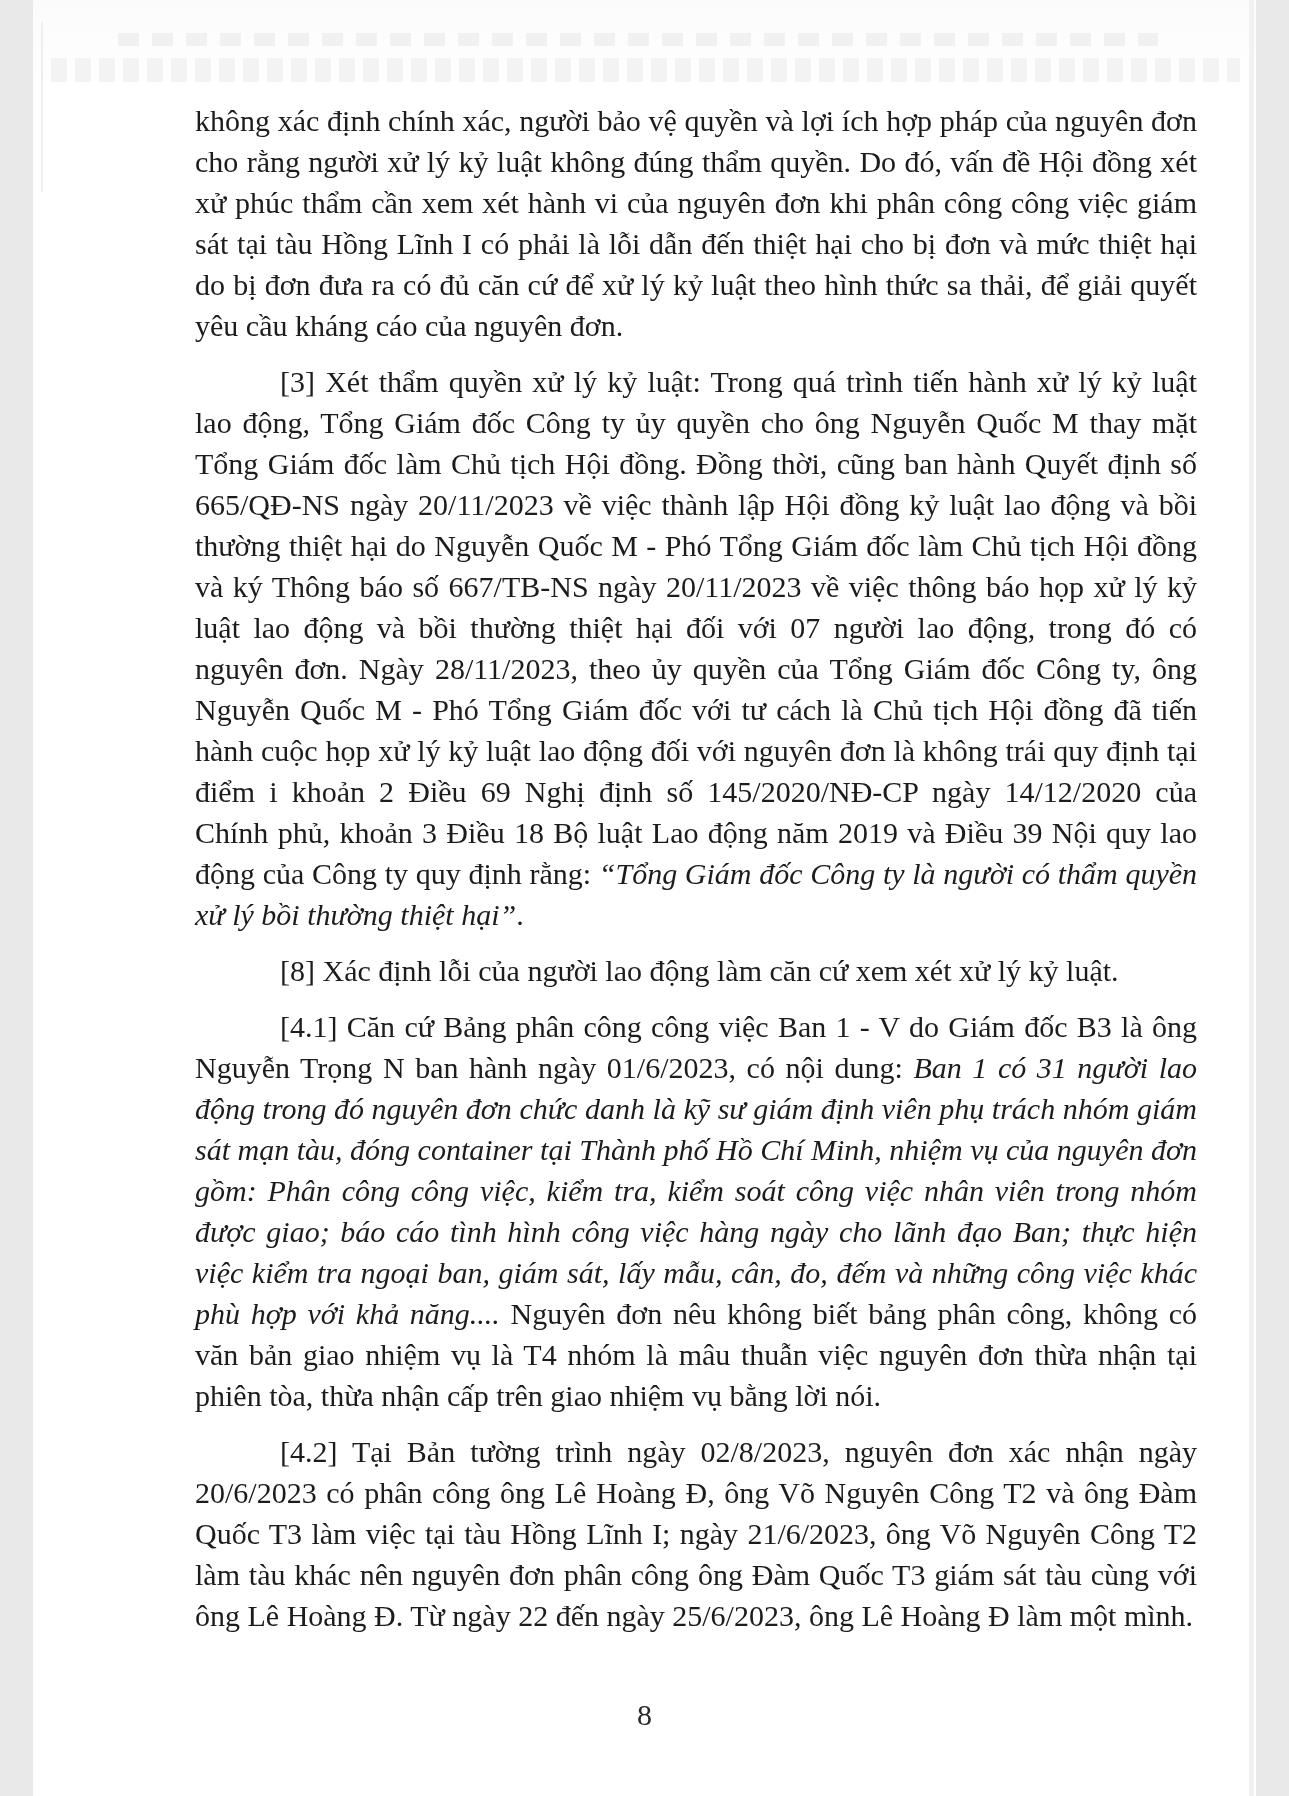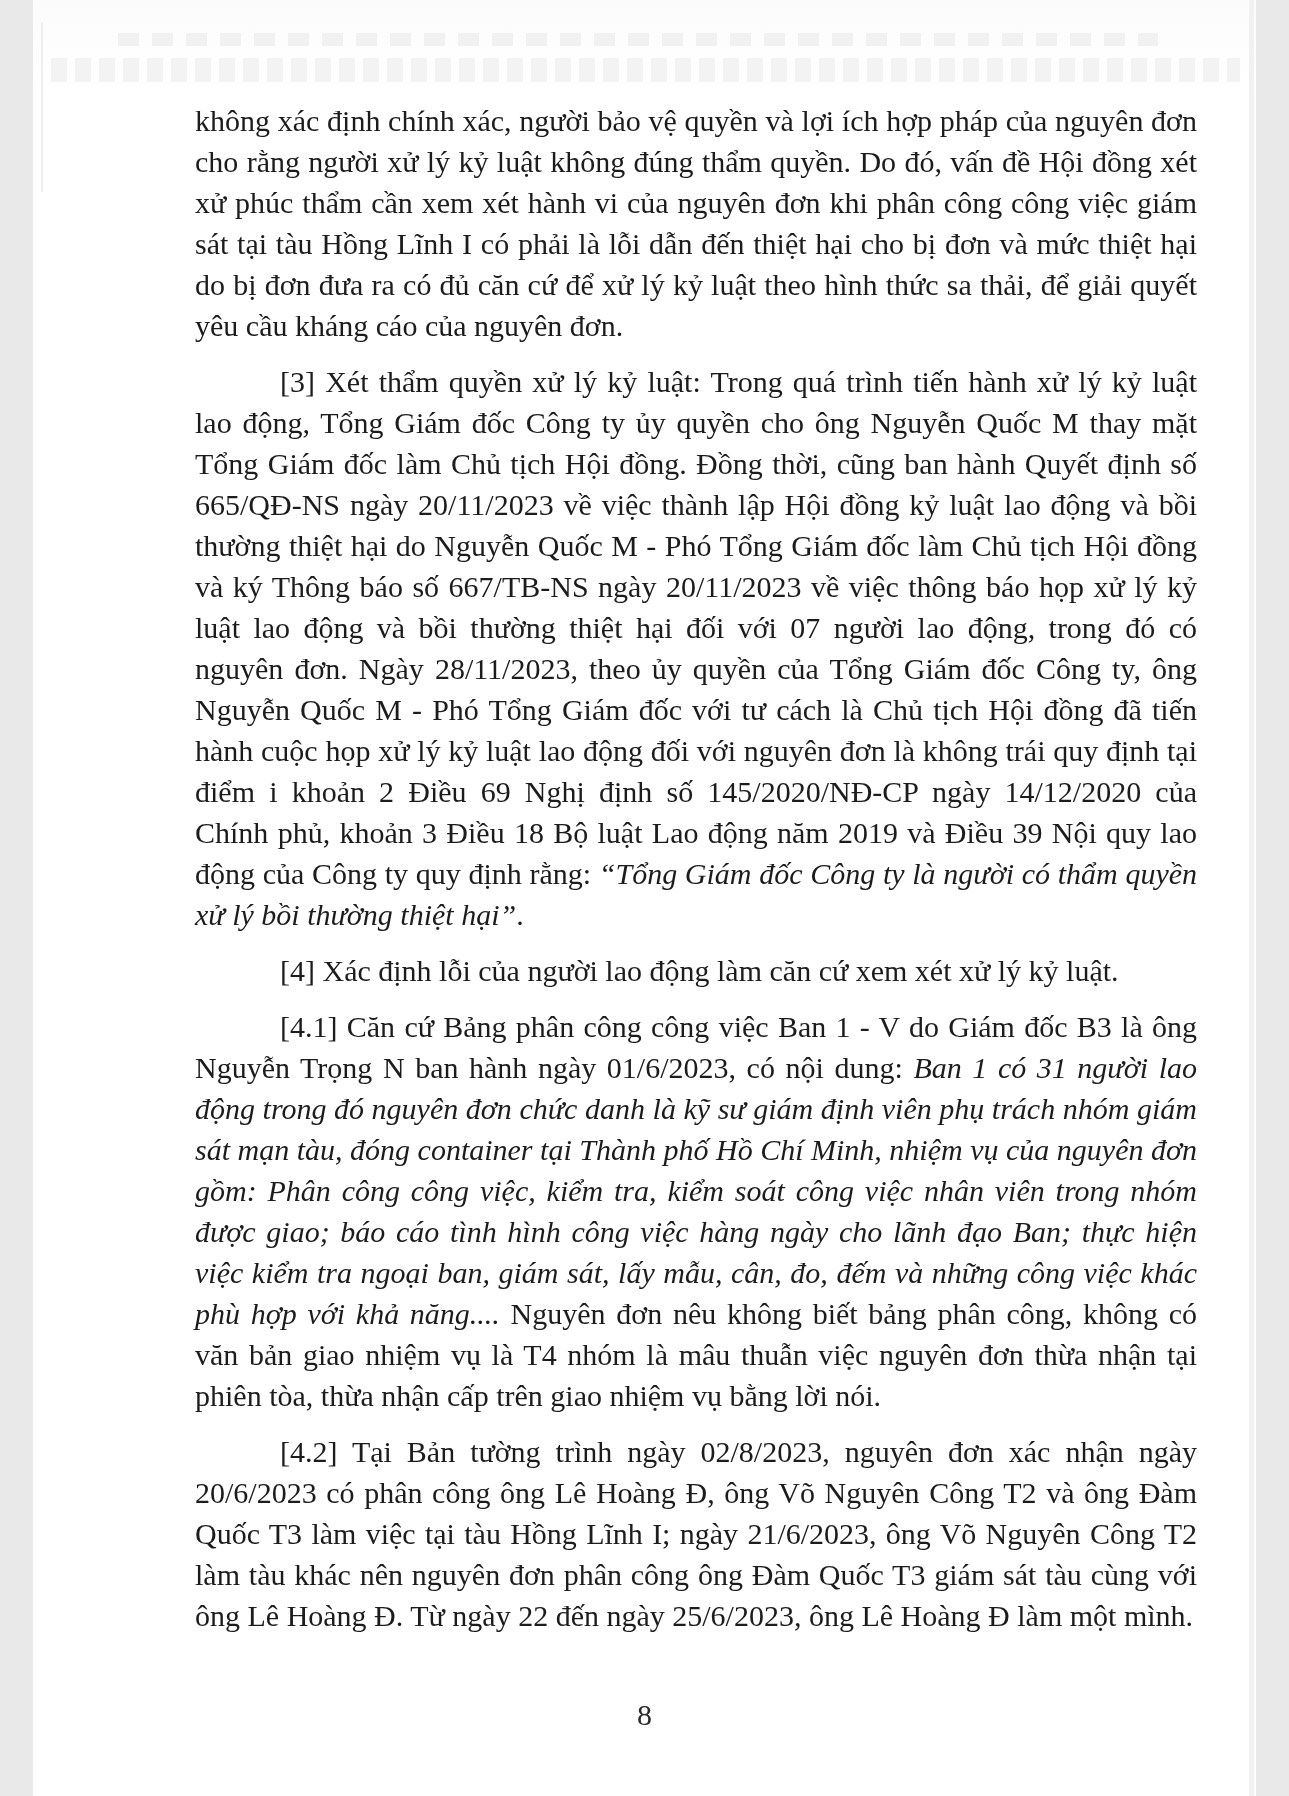--- a/index.html
+++ b/index.html
@@ -81,20 +81,20 @@
     <div class="lh-row-squares"></div>
     <div class="lh-row-comb"></div>
   </div>
 
   <div class="scan-edge-left"></div>
   <div class="scan-edge-right"></div>
 
   <div class="content">
       <p class="para"><span>không xác định chính xác, người bảo vệ quyền và lợi ích hợp pháp của nguyên đơn cho rằng người xử lý kỷ luật không đúng thẩm quyền. Do đó, vấn đề Hội đồng xét xử phúc thẩm cần xem xét hành vi của nguyên đơn khi phân công công việc giám sát tại tàu Hồng Lĩnh I có phải là lỗi dẫn đến thiệt hại cho bị đơn và mức thiệt hại do bị đơn đưa ra có đủ căn cứ để xử lý kỷ luật theo hình thức sa thải, để giải quyết yêu cầu kháng cáo của nguyên đơn.</span></p>
       <p class="para indent"><span>[3] Xét thẩm quyền xử lý kỷ luật: Trong quá trình tiến hành xử lý kỷ luật lao động, Tổng Giám đốc Công ty ủy quyền cho ông Nguyễn Quốc M thay mặt Tổng Giám đốc làm Chủ tịch Hội đồng. Đồng thời, cũng ban hành Quyết định số 665/QĐ-NS ngày 20/11/2023 về việc thành lập Hội đồng kỷ luật lao động và bồi thường thiệt hại do Nguyễn Quốc M - Phó Tổng Giám đốc làm Chủ tịch Hội đồng và ký Thông báo số 667/TB-NS ngày 20/11/2023 về việc thông báo họp xử lý kỷ luật lao động và bồi thường thiệt hại đối với 07 người lao động, trong đó có nguyên đơn. Ngày 28/11/2023, theo ủy quyền của Tổng Giám đốc Công ty, ông Nguyễn Quốc M - Phó Tổng Giám đốc với tư cách là Chủ tịch Hội đồng đã tiến hành cuộc họp xử lý kỷ luật lao động đối với nguyên đơn là không trái quy định tại điểm i khoản 2 Điều 69 Nghị định số 145/2020/NĐ-CP ngày 14/12/2020 của Chính phủ, khoản 3 Điều 18 Bộ luật Lao động năm 2019 và Điều 39 Nội quy lao động của Công ty quy định rằng: </span><span class="italic">“Tổng Giám đốc Công ty là người có thẩm quyền xử lý bồi thường thiệt hại”</span><span>.</span></p>
-      <p class="para indent"><span>[4] Xác định lỗi của người lao động làm căn cứ xem xét xử lý kỷ luật.</span></p>
+      <p class="para indent"><span>[8] Xác định lỗi của người lao động làm căn cứ xem xét xử lý kỷ luật.</span></p>
       <p class="para indent"><span>[4.1] Căn cứ Bảng phân công công việc Ban 1 - V do Giám đốc B3 là ông Nguyễn Trọng N ban hành ngày 01/6/2023, có nội dung: </span><span class="italic">Ban 1 có 31 người lao động trong đó nguyên đơn chức danh là kỹ sư giám định viên phụ trách nhóm giám sát mạn tàu, đóng container tại Thành phố Hồ Chí Minh, nhiệm vụ của nguyên đơn gồm: Phân công công việc, kiểm tra, kiểm soát công việc nhân viên trong nhóm được giao; báo cáo tình hình công việc hàng ngày cho lãnh đạo Ban; thực hiện việc kiểm tra ngoại ban, giám sát, lấy mẫu, cân, đo, đếm và những công việc khác phù hợp với khả năng....</span><span> Nguyên đơn nêu không biết bảng phân công, không có văn bản giao nhiệm vụ là T4 nhóm là mâu thuẫn việc nguyên đơn thừa nhận tại phiên tòa, thừa nhận cấp trên giao nhiệm vụ bằng lời nói.</span></p>
       <p class="para indent"><span>[4.2] Tại Bản tường trình ngày 02/8/2023, nguyên đơn xác nhận ngày 20/6/2023 có phân công ông Lê Hoàng Đ, ông Võ Nguyên Công T2 và ông Đàm Quốc T3 làm việc tại tàu Hồng Lĩnh I; ngày 21/6/2023, ông Võ Nguyên Công T2 làm tàu khác nên nguyên đơn phân công ông Đàm Quốc T3 giám sát tàu cùng với ông Lê Hoàng Đ. Từ ngày 22 đến ngày 25/6/2023, ông Lê Hoàng Đ làm một mình.</span></p>
     </div>
 
   <div class="footer">8</div>
 
 </div>
 
 </body></html>

